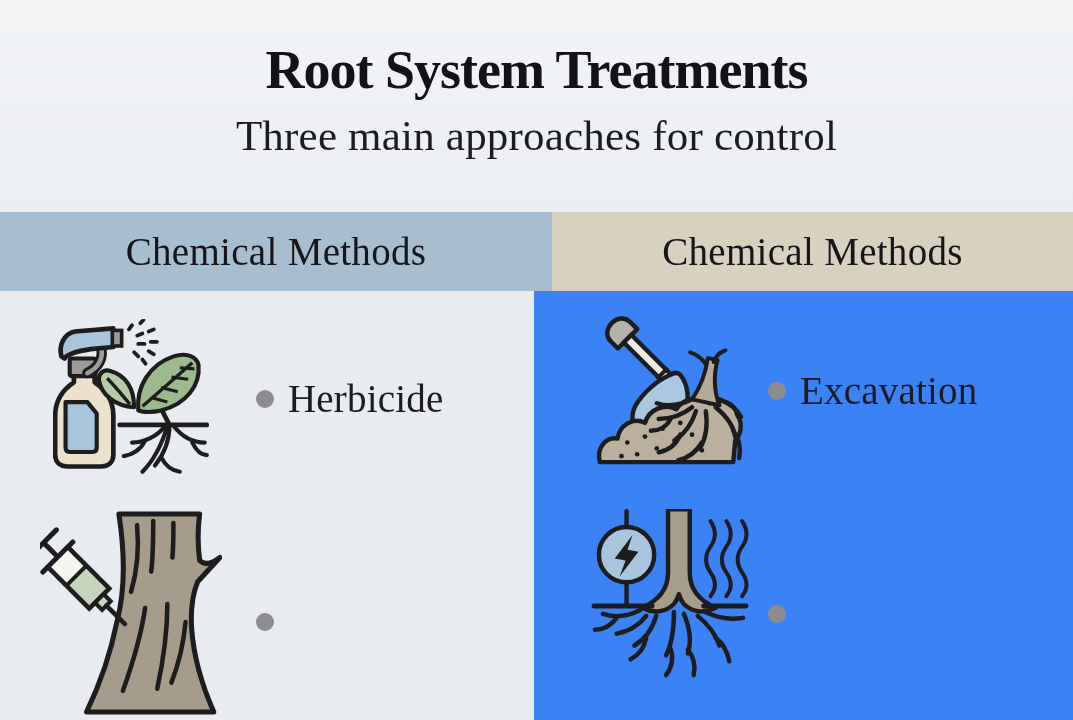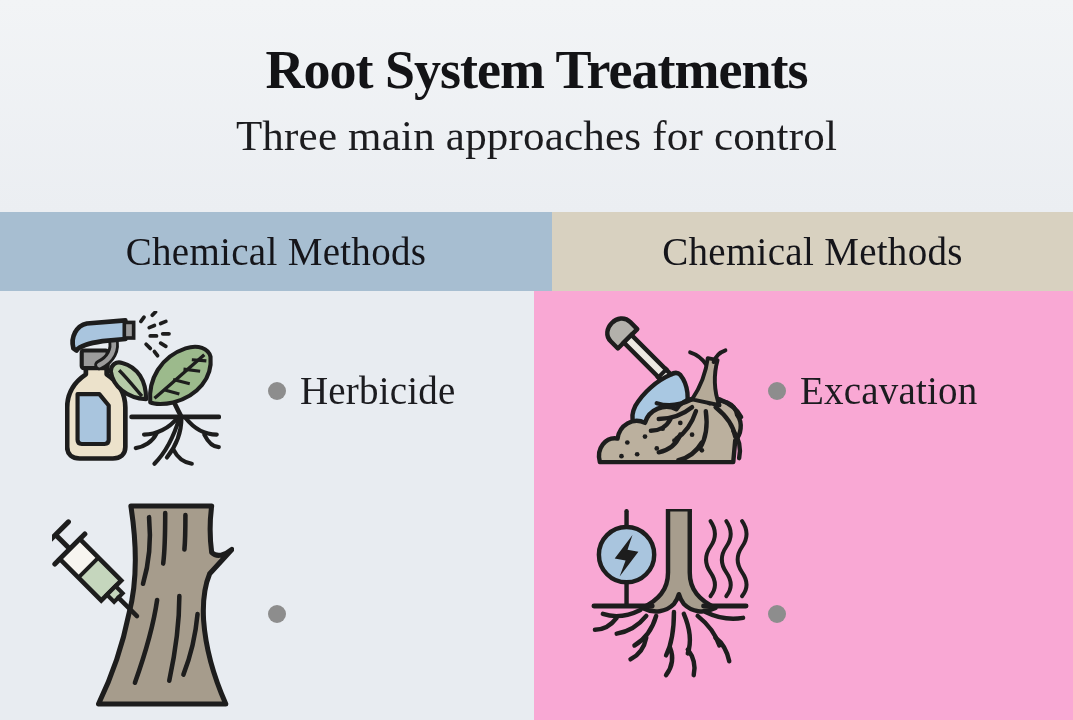--- a/index.html
+++ b/index.html
@@ -33,27 +33,27 @@
   .col-head{
     display:flex;align-items:center;justify-content:center;
     font-size:39px;font-weight:500;letter-spacing:0.3px;color:#15151a;
   }
   .col-head.chemical{width:552px;background:#a7bed1;}
   .col-head.physical{flex:1;background:#d8d1c0;}
   
   .body-row{display:flex;flex:1;}
   .col-body{display:flex;flex-direction:column;box-sizing:border-box;}
   .col-body.chemical{width:534px;background:#e8ecf1;}
-  .col-body.physical{flex:1;background:#f9a8d4;}
+  .col-body.physical{flex:1;background:#3b82f6;}
   .treatment-item{
     display:flex;align-items:center;box-sizing:border-box;
   }
   .col-body .treatment-item:nth-child(1){flex:0 0 200px;}
   .col-body .treatment-item:nth-child(2){flex:1;}
-  .col-body.chemical .treatment-item{padding-left:32px;}
+  .col-body.chemical .treatment-item{padding-left:20px;margin-top:8px;}
   .col-body.physical .treatment-item{padding-left:52px;}
   .icon-box{
     flex:0 0 auto;display:flex;align-items:center;justify-content:center;
   }
   .col-body.chemical .icon-box{width:222px;}
   .col-body.physical .icon-box{width:168px;}
   .label-wrap{display:flex;align-items:flex-start;margin-left:14px;}
   .bullet{
     flex:0 0 auto;width:18px;height:18px;border-radius:50%;
     background:#8d8d8d;margin-top:16px;

